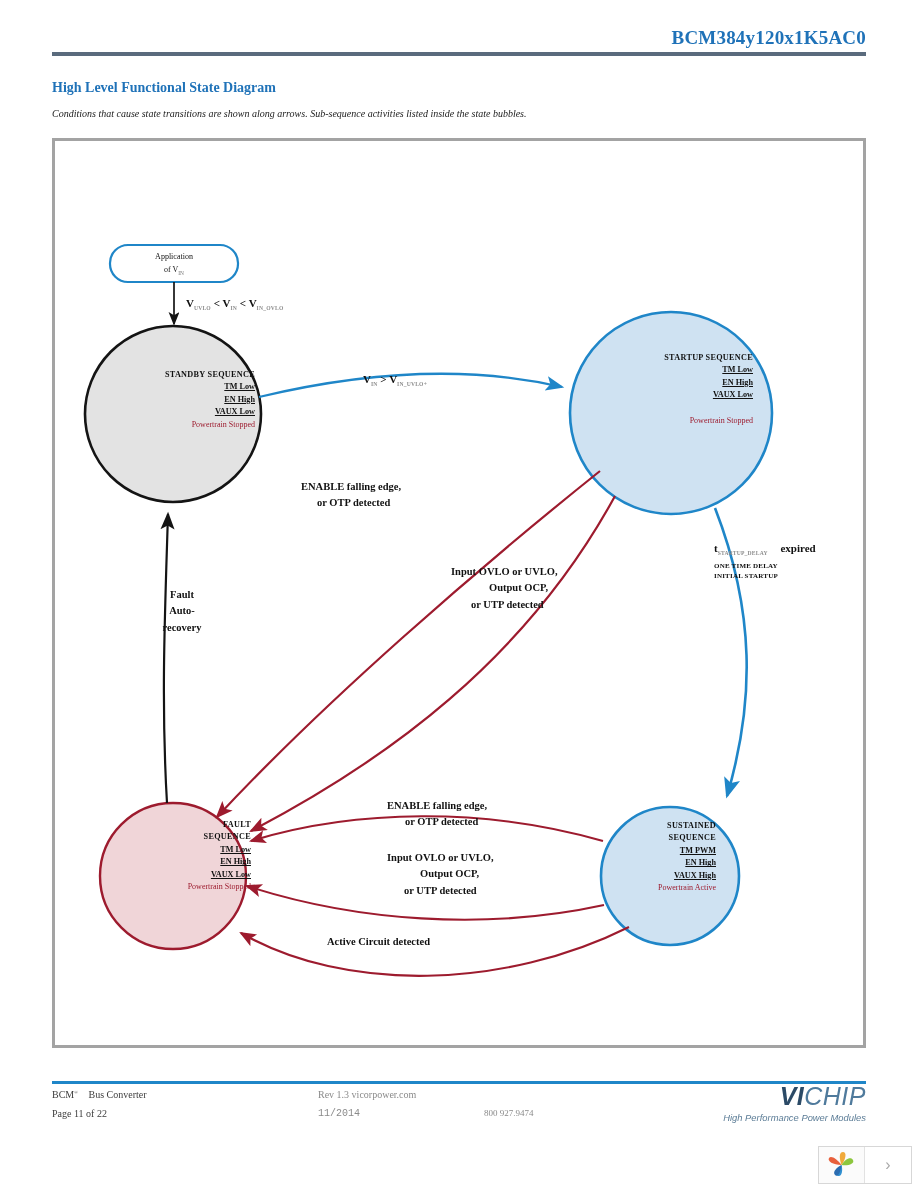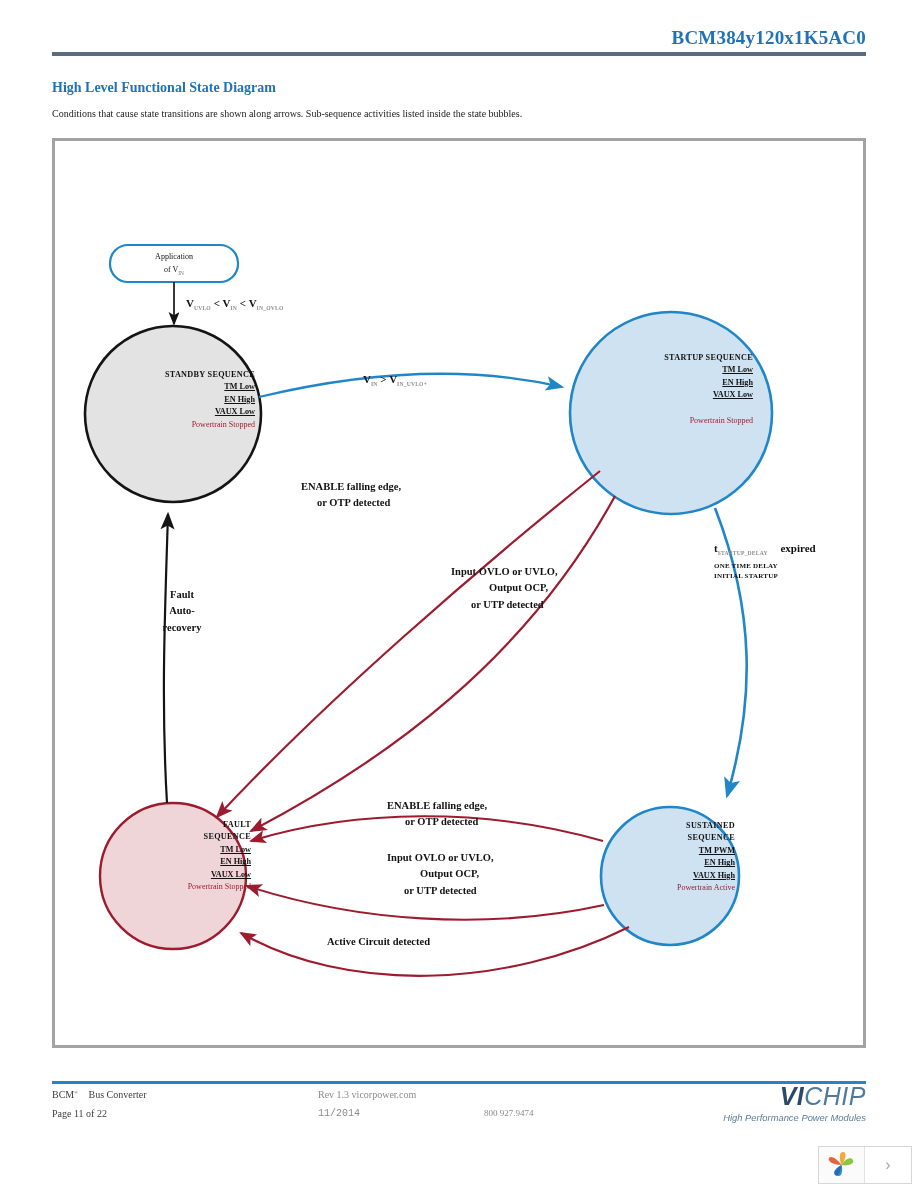--- a/index.html
+++ b/index.html
@@ -42,20 +42,21 @@
     font-weight: bold;
     color: #1f72b8;
     font-family: "Liberation Serif", serif;
   }
   .section-sub {
     position: absolute;
     left: 52px; top: 108px;
     font-size: 10px;
     color: #1a1a1a;
     font-family: "Liberation Serif", serif;
+    font-style: italic;
   }
 
   
   .diagram-frame {
     position: absolute;
     left: 52px; top: 138px;
     width: 814px; height: 910px;
     border: 3px solid #a3a3a3;
     background: #ffffff;
   }
@@ -258,21 +259,21 @@
 
     <div class="nodelabel" style="left:40px; top:678px; width:156px;">
       <span class="hdr">FAULT</span>
       <span class="hdr">SEQUENCE</span>
       <span class="sig"><u>TM Low</u></span>
       <span class="sig"><u>EN High</u></span>
       <span class="sig"><u>VAUX Low</u></span>
       <span class="pw">Powertrain Stopped</span>
     </div>
 
-    <div class="nodelabel" style="left:524px; top:679px; width:156px;">
+    <div class="nodelabel" style="left:505px; top:679px; width:156px;">
       <span class="hdr">SUSTAINED</span>
       <span class="hdr">SEQUENCE</span>
       <span class="sig"><u>TM PWM</u></span>
       <span class="sig"><u>EN High</u></span>
       <span class="sig"><u>VAUX High</u></span>
       <span class="pw">Powertrain Active</span>
     </div>
 
     <div class="formula" style="left:131px; top:156px;">
       <span>V</span><span class="sub">UVLO</span>

